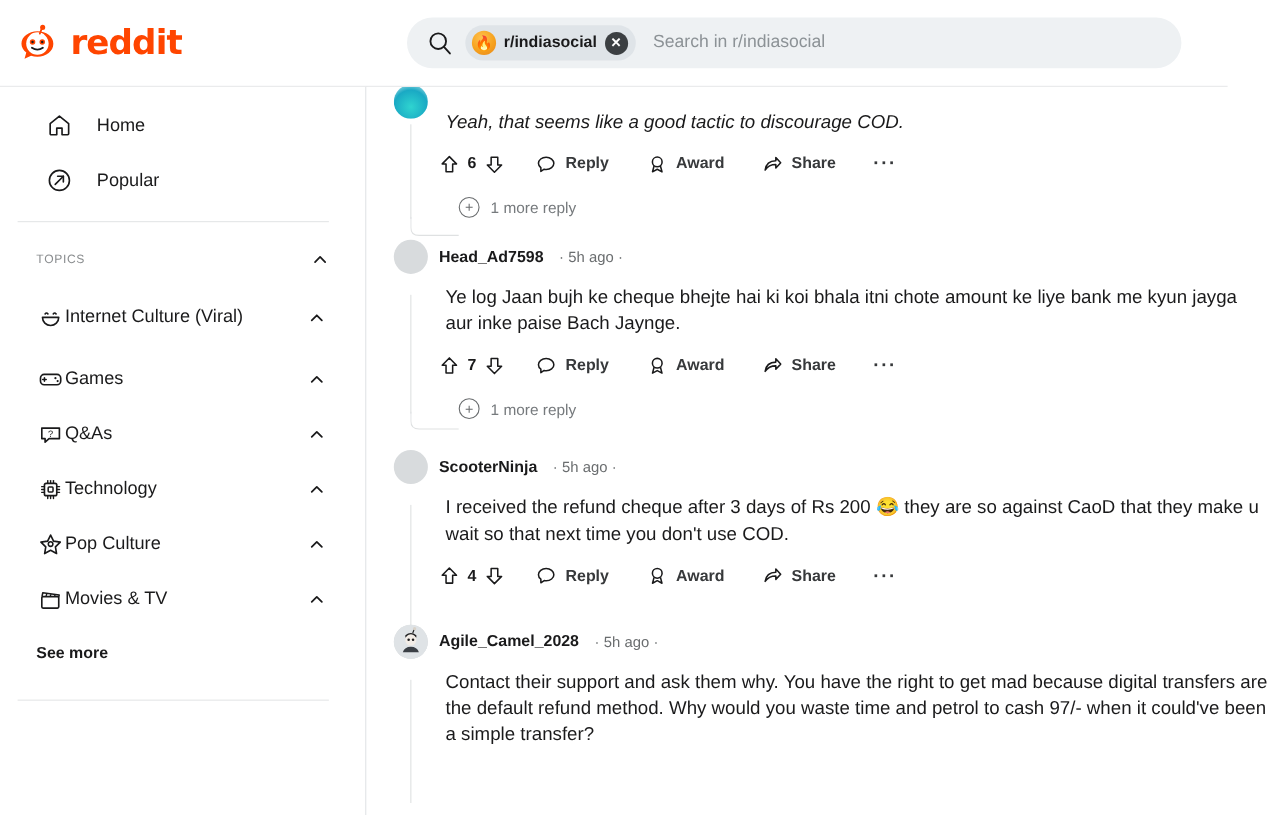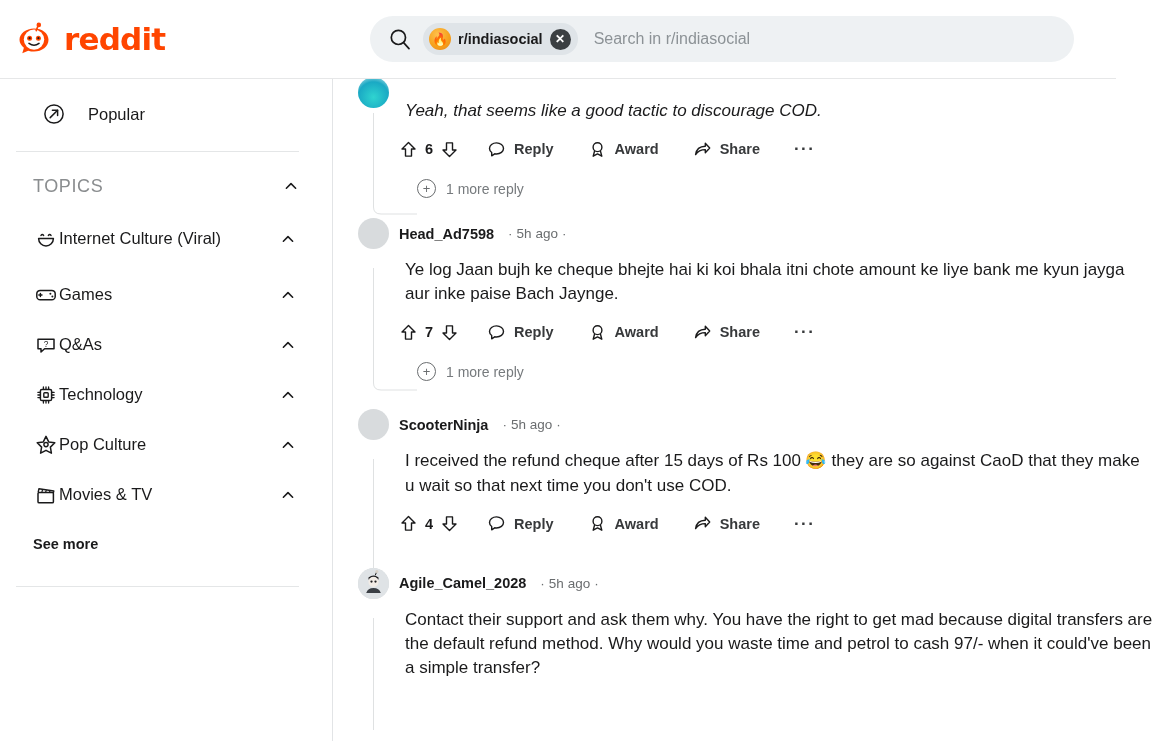--- a/index.html
+++ b/index.html
@@ -70,21 +70,21 @@
   }
   .nav-icon { width:26px; height:26px; flex:0 0 26px; display:flex; align-items:center; justify-content:center; }
   .nav-label { font-size:16.5px; color:#1a1a1b; }
 
   .divider { height:1px; background:#e4e6e7; margin:12px 33px 12px 16px; }
 
   .section-head {
     display:flex; align-items:center; justify-content:space-between;
     padding:0 33px 0 33px; height:44px; cursor:pointer;
   }
-  .section-title { font-size:18px; letter-spacing:0.6px; color:#8a8d8f; font-weight:normal; }
+  .section-title { font-size:11px; letter-spacing:0.6px; color:#8a8d8f; font-weight:normal; }
   .chev { width:16px; height:16px; flex:0 0 16px; }
 
   .topic-item {
     display:flex; align-items:center; min-height:50px;
     padding-left:33px; padding-right:28px; cursor:pointer;
     border-radius:6px; margin:0 8px 0 0;
   }
   .topic-label { font-size:16.5px; color:#1a1a1b; flex:1; line-height:1.28; }
   .topic-item.two-line { min-height:62px; }
 
@@ -188,20 +188,28 @@
         <span id="chip-label">r/indiasocial</span>
         <span id="chip-clear">✕</span>
       </div>
 
       <input id="search-input" type="text" value="" placeholder="Search in r/indiasocial" style="">
     </div>
   </div>
 
   <div id="sidebar">
 
+    <div class="nav-item">
+      <span class="nav-icon">
+        <svg viewBox="0 0 24 24" width="24" height="24">
+          <path d="M3.6 10.4 L12 3.6 l8.4 6.8 v9.2 a0.9 0.9 0 0 1 -0.9 .9 h-5.1 v-6 h-4.8 v6 H4.5 a0.9 0.9 0 0 1 -0.9 -.9 Z" stroke="#1a1a1b" stroke-width="1.5" fill="none" stroke-linejoin="round"></path>
+        </svg>
+      </span>
+      <span class="nav-label">Home</span>
+    </div>
 
     <div class="nav-item">
       <span class="nav-icon">
         <svg viewBox="0 0 24 24" width="24" height="24">
           <circle cx="12" cy="12" r="9.1" stroke="#1a1a1b" stroke-width="1.5" fill="none"></circle>
           <path d="M8.2 15.6 L15.6 8.2" stroke="#1a1a1b" stroke-width="1.5" stroke-linecap="round"></path>
           <path d="M10.4 8.2 H15.6 V13.4" stroke="#1a1a1b" stroke-width="1.5" fill="none" stroke-linecap="round" stroke-linejoin="round"></path>
         </svg>
       </span>
       <span class="nav-label">Popular</span>
@@ -473,21 +481,21 @@
 
       <div class="cmt-header" style="margin-left:24px;text-align:right;">
         <span class="avatar"><span class="av-fire"></span></span>
         <span class="uname">ScooterNinja</span>
         <span class="meta">
           <span class="dot">·</span><span>5h ago</span><span class="dot">·</span>
         </span>
       </div>
 
       <div class="cmt-body" style="margin-left:71px; margin-right:22px;">
-        <span>I received the refund cheque after 15 days of Rs 100 </span><span class="emoji">😂</span><span> they are so against CaoD that they make u wait so that next time you don't use COD.</span>
+        <span>I received the refund cheque after 3 days of Rs 200 </span><span class="emoji">😂</span><span> they are so against CaoD that they make u wait so that next time you don't use COD.</span>
       </div>
 
       <div class="actions" style="margin-left:65px;">
         <div class="vote">
           <span class="ic">
             <svg viewBox="0 0 19 19" width="19" height="19">
                 <path d="M9.5 2.4 L16 9 h-3.5 v7.1 h-6 V9 H3 Z" stroke="#1a1a1b" stroke-width="1.4" fill="none" stroke-linejoin="round"></path>
               </svg>
           </span>
           <span class="score">4</span>

